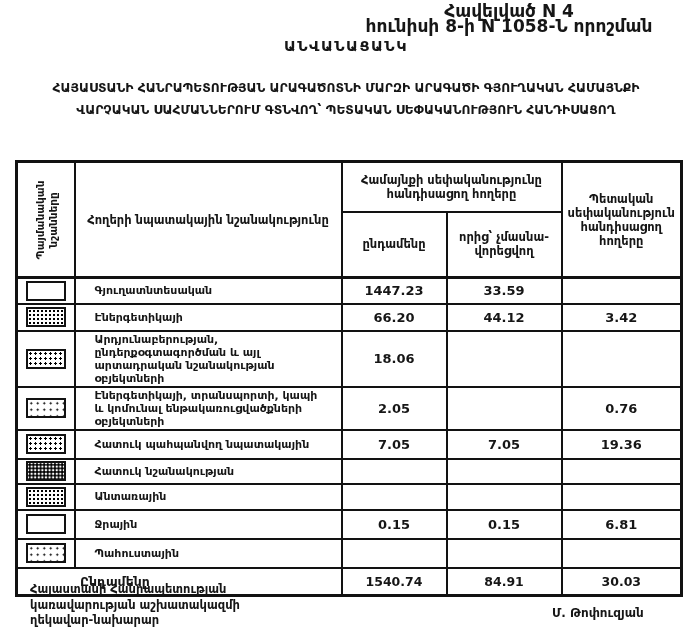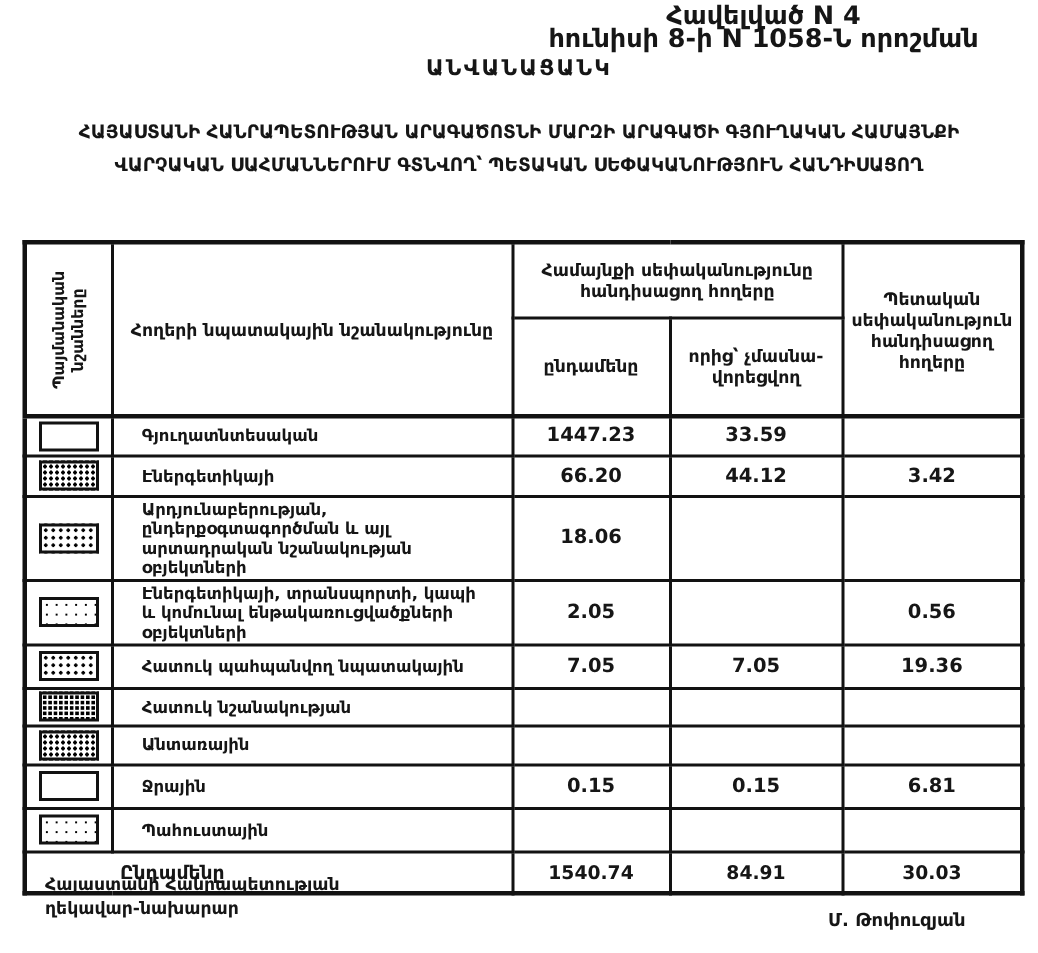--- a/index.html
+++ b/index.html
@@ -149,21 +149,21 @@
       <td class="cell-num"></td>
       <td class="cell-num"></td>
     </tr>
     <tr style="height:30px">
       <td class="cell-symbol">
           <span class="legend-box" data-pattern="dots-light"></span>
         </td>
       <td class="cell-name">Էներգետիկայի, տրանսպորտի, կապի և կոմունալ ենթակառուցվածքների օբյեկտների</td>
       <td class="cell-num">2.05</td>
       <td class="cell-num"></td>
-      <td class="cell-num">0.56</td>
+      <td class="cell-num">0.76</td>
     </tr>
     <tr style="height:29px">
       <td class="cell-symbol">
           <span class="legend-box" data-pattern="dots-medium"></span>
         </td>
       <td class="cell-name">Հատուկ պահպանվող նպատակային</td>
       <td class="cell-num">7.05</td>
       <td class="cell-num">7.05</td>
       <td class="cell-num">19.36</td>
     </tr>
@@ -207,15 +207,16 @@
       <td colspan="2" class="cell-total-label">Ընդամենը</td>
       <td class="cell-num">1540.74</td>
       <td class="cell-num">84.91</td>
       <td class="cell-num">30.03</td>
     </tr>
   </tbody>
 </table>
 
 <div class="footer-left">
   <div>Հայաստանի Հանրապետության</div>
+  <div>կառավարության աշխատակազմի</div>
   <div>ղեկավար-նախարար</div>
 </div>
 <div class="footer-signature">Մ. Թոփուզյան</div>
 
 </body></html>

